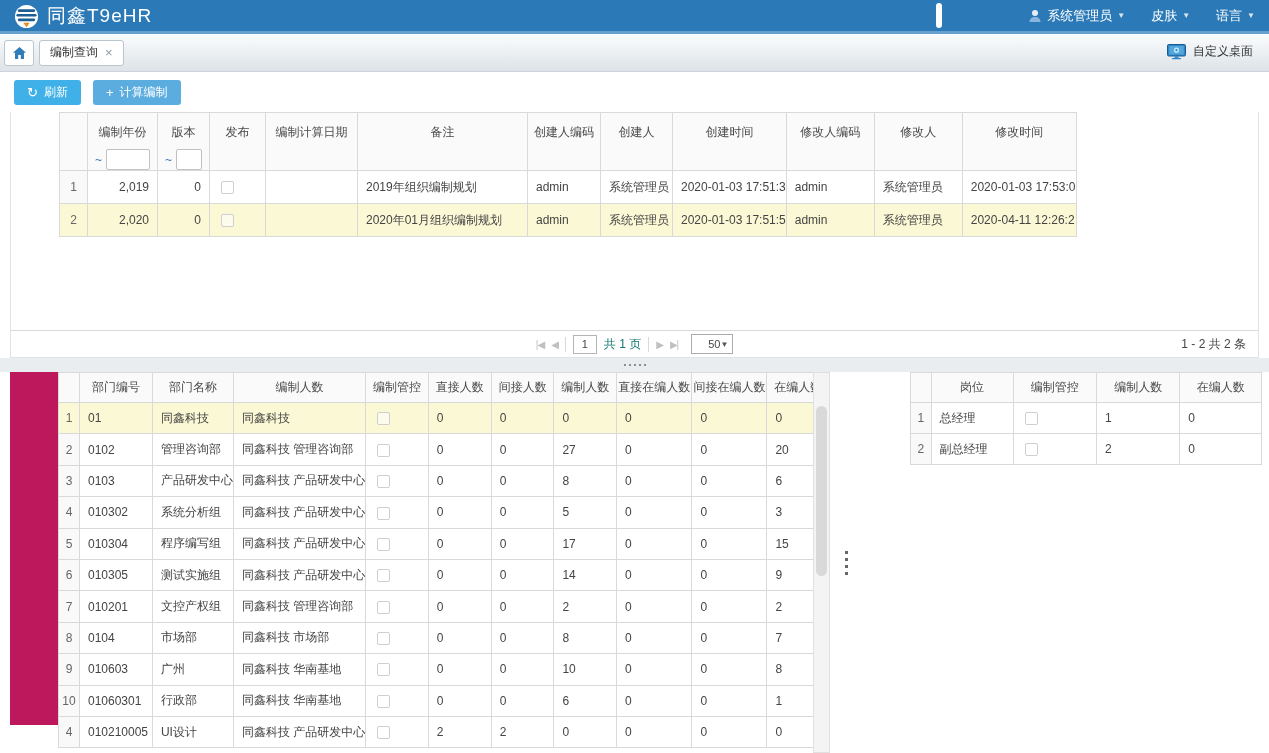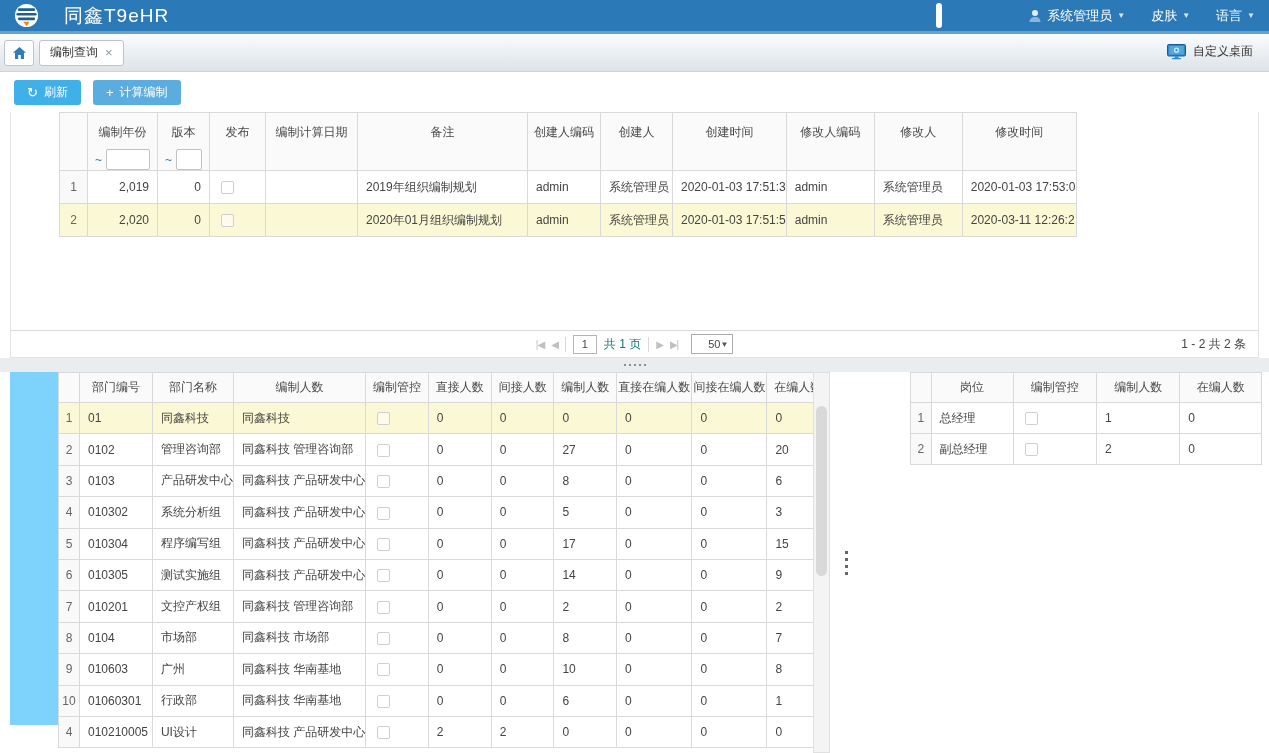--- a/index.html
+++ b/index.html
@@ -3,21 +3,21 @@
 <meta charset="utf-8">
 <style>
   * { margin:0; padding:0; box-sizing:border-box; }
   body { font-family:"Liberation Sans","DejaVu Sans",sans-serif; background:#fff; }
   #app { position:relative; width:1269px; height:753px; overflow:hidden; background:#fff; }
 
   
   #nav { position:absolute; top:0; left:0; width:1269px; height:34px;
          background:#2b7ab7; border-bottom:3px solid #66a0cd;
          display:flex; align-items:center; padding:0 14px; color:#fff; }
-  .brand { display:flex; align-items:flex-start; gap:25px; margin-right:20px; }
+  .brand { display:flex; align-items:flex-end; gap:8px; margin-right:20px; }
   .brand-text { font-size:19px; letter-spacing:1px; color:#fff; }
   #nav-items { display:flex; align-items:center; gap:23px; font-size:13px; }
   .nav-item { cursor:pointer; white-space:nowrap; }
   .nav-div { color:rgba(255,255,255,.55); }
   .nav-pill { position:absolute; left:936px; top:3px; width:6px; height:25px; background:#fdfdfd; border-radius:3px; }
   #nav-right { position:absolute; right:14px; top:0; height:31px; display:flex; align-items:center; gap:26px; font-size:13px; }
   .nav-drop { display:flex; align-items:center; gap:5px; cursor:pointer; white-space:nowrap; }
   .caret { font-size:8px; color:#d9e7f3; }
 
   
@@ -77,21 +77,21 @@
 
   
   #hsplit { position:absolute; top:358px; left:0; width:1269px; height:14px; background:#e9edf0;
             display:flex; align-items:center; justify-content:center; gap:3px; cursor:row-resize; }
   #hsplit i { width:2px; height:2px; background:#8f8f8f; display:block; }
   #vsplit { position:absolute; top:372px; left:830px; width:32px; height:381px; background:#fff;
             display:flex; flex-direction:column; align-items:center; justify-content:center; gap:4px; cursor:col-resize; }
   #vsplit i { width:3px; height:3px; background:#666; display:block; }
 
   
-  #leftpanel { position:absolute; top:372px; left:10px; width:820px; height:353px; background:#7dd3fc; }
+  #leftpanel { position:absolute; top:372px; left:10px; width:820px; height:353px; background:#be185d; }
   #deptgrid thead tr, #postgrid thead tr { height:30px; }
   #deptgrid tbody tr { height:31.4px; }
   #postgrid tbody tr { height:31px; }
   #lscroll { position:absolute; top:0; right:0; width:17px; height:381px; background:#f4f4f4; border:1px solid #e0e0e0; }
   #lthumb { position:absolute; top:33px; left:2px; width:11px; height:170px; background:#d9d9d9; border-radius:6px; }
   #rightpanel { position:absolute; top:372px; left:862px; width:400px; height:381px; background:#fff; }
 
   
   .svgico { display:inline-block; vertical-align:middle; }
 </style>
@@ -230,21 +230,21 @@
             <td class="num-r">2,020</td>
             <td class="num-r">0</td>
             <td><span class="cb"></span></td>
             <td></td>
             <td>2020年01月组织编制规划</td>
             <td>admin</td>
             <td>系统管理员</td>
             <td>2020-01-03 17:51:5</td>
             <td>admin</td>
             <td>系统管理员</td>
-            <td>2020-03-11 12:26:2</td>
+            <td>2020-04-11 12:26:2</td>
           </tr>
         </tbody>
     </table>
 
     <div id="pager">
       <span class="pgbtn">|◀</span>
       <span class="pgbtn">◀</span>
       <span class="pgsep"></span>
       <input id="page-input" value="1" style="">
       <span class="pg-total">共 1 页</span>

